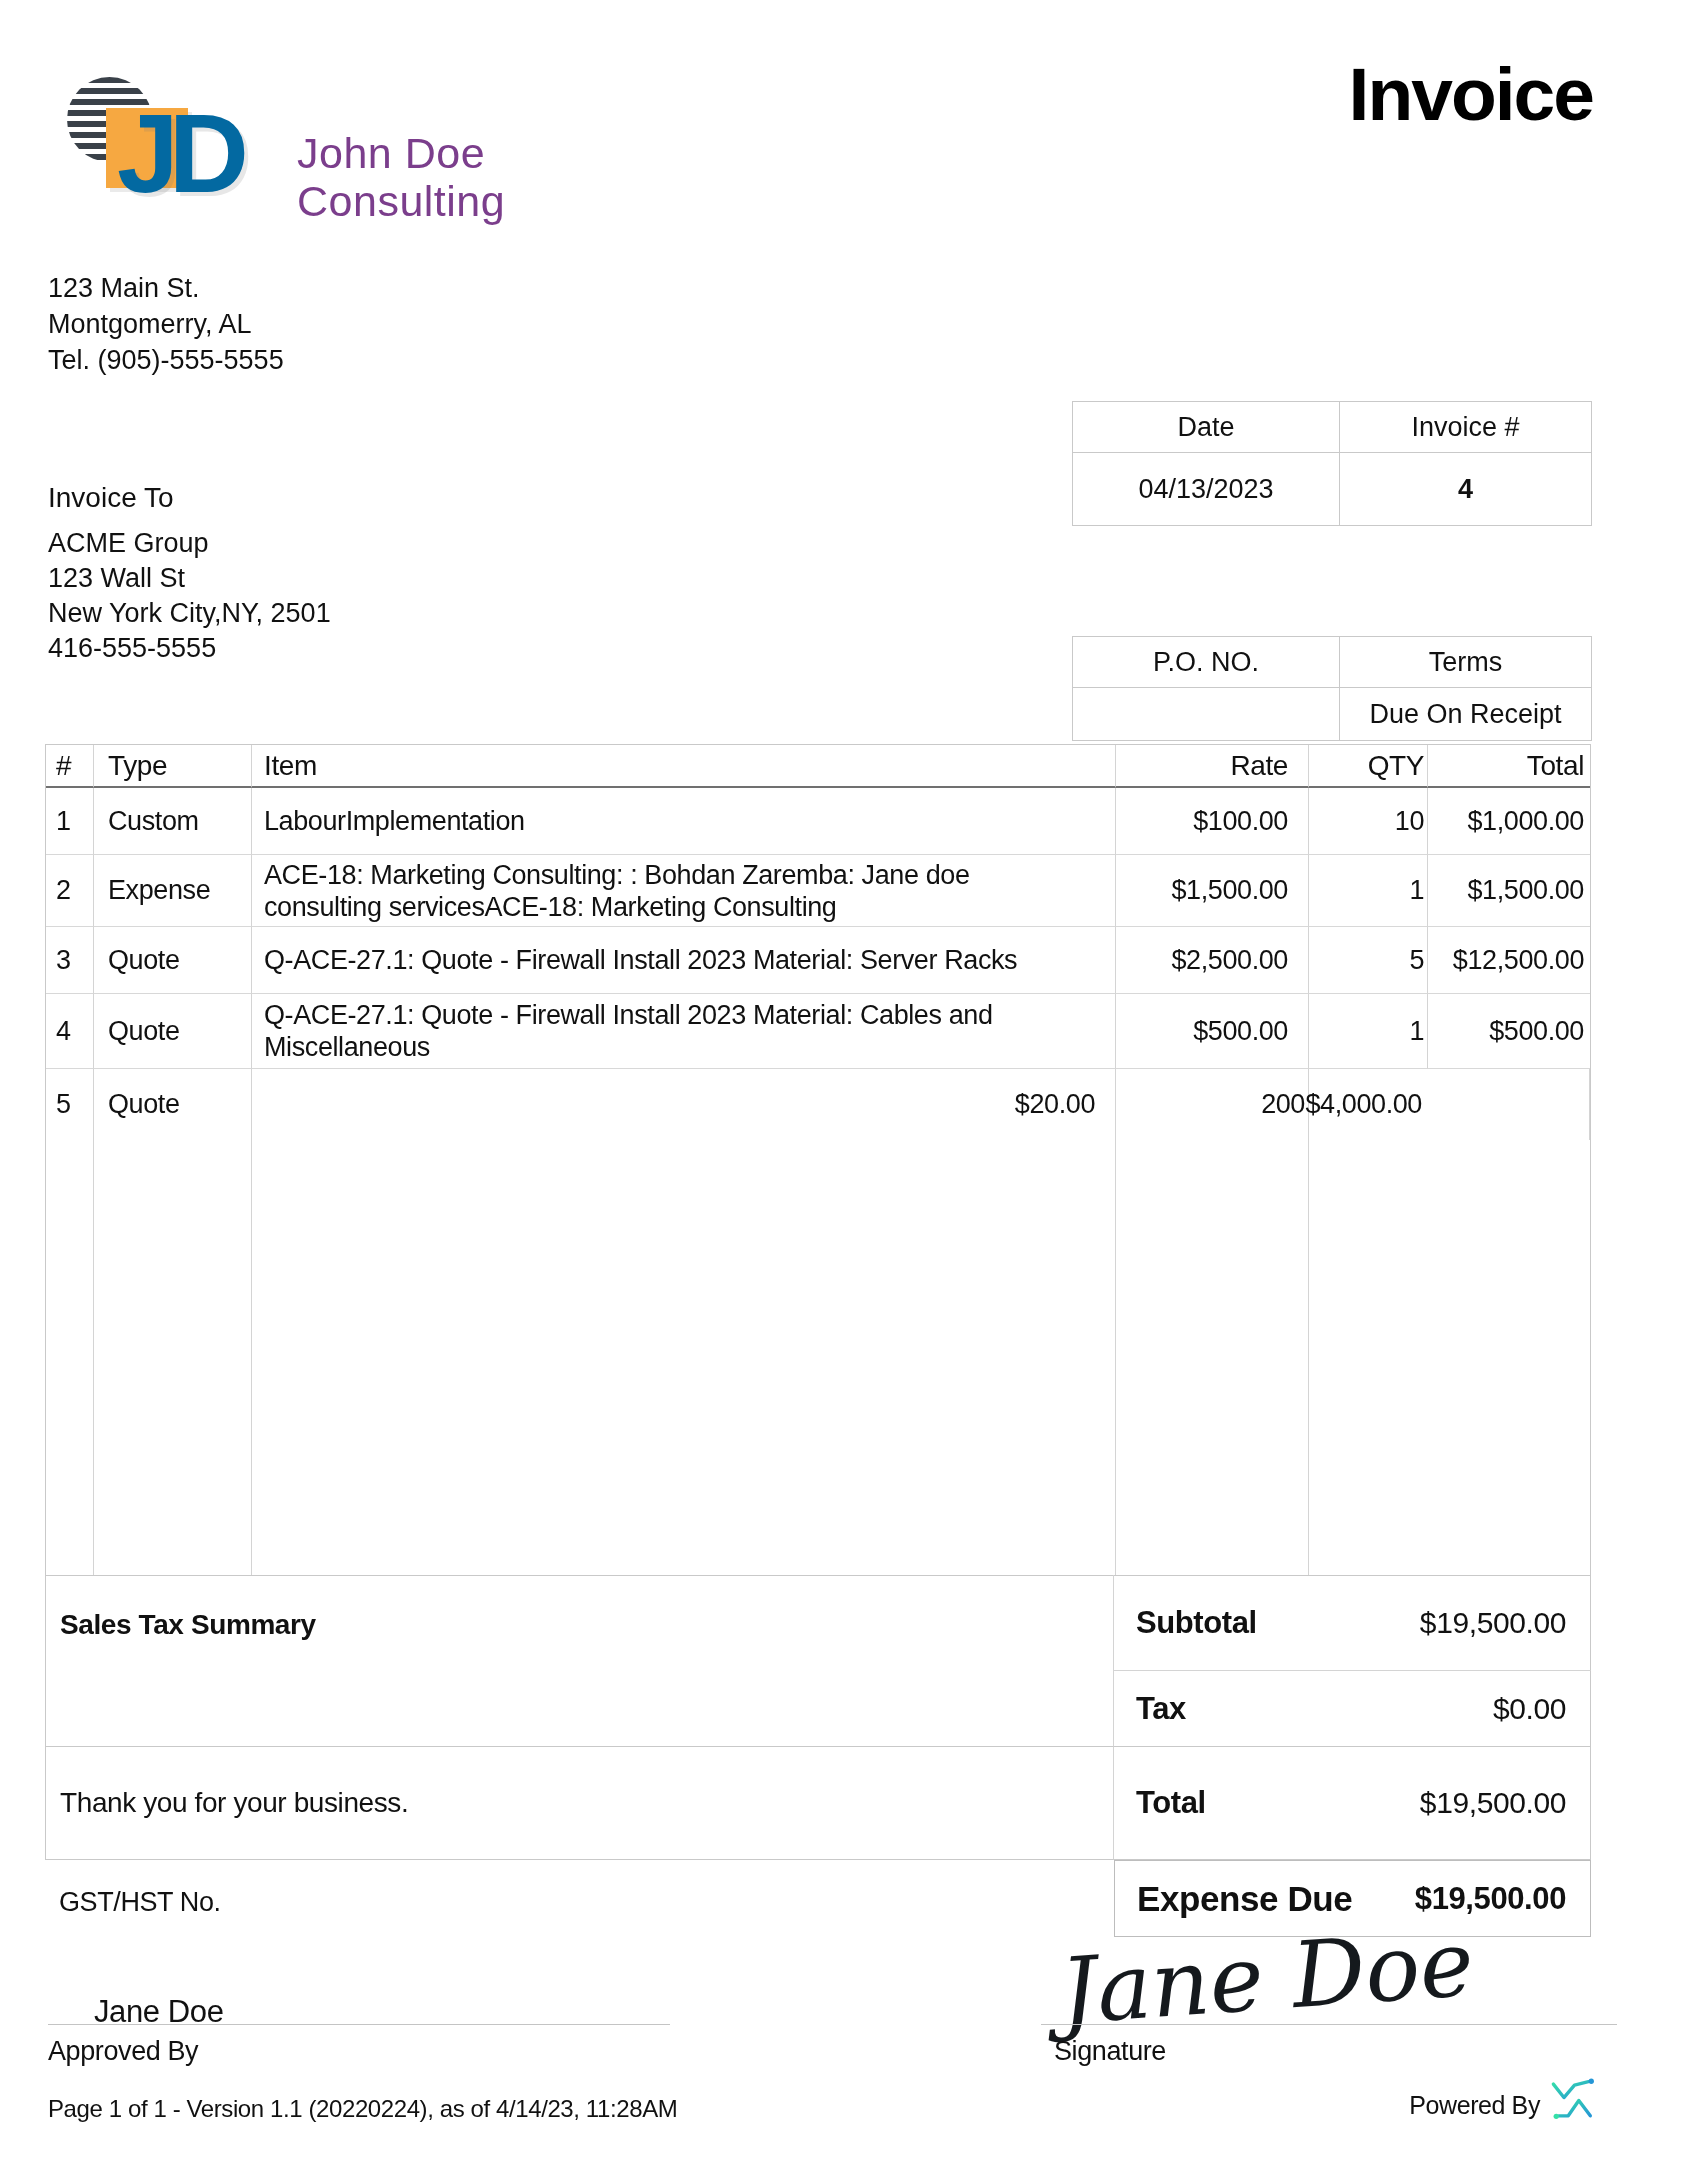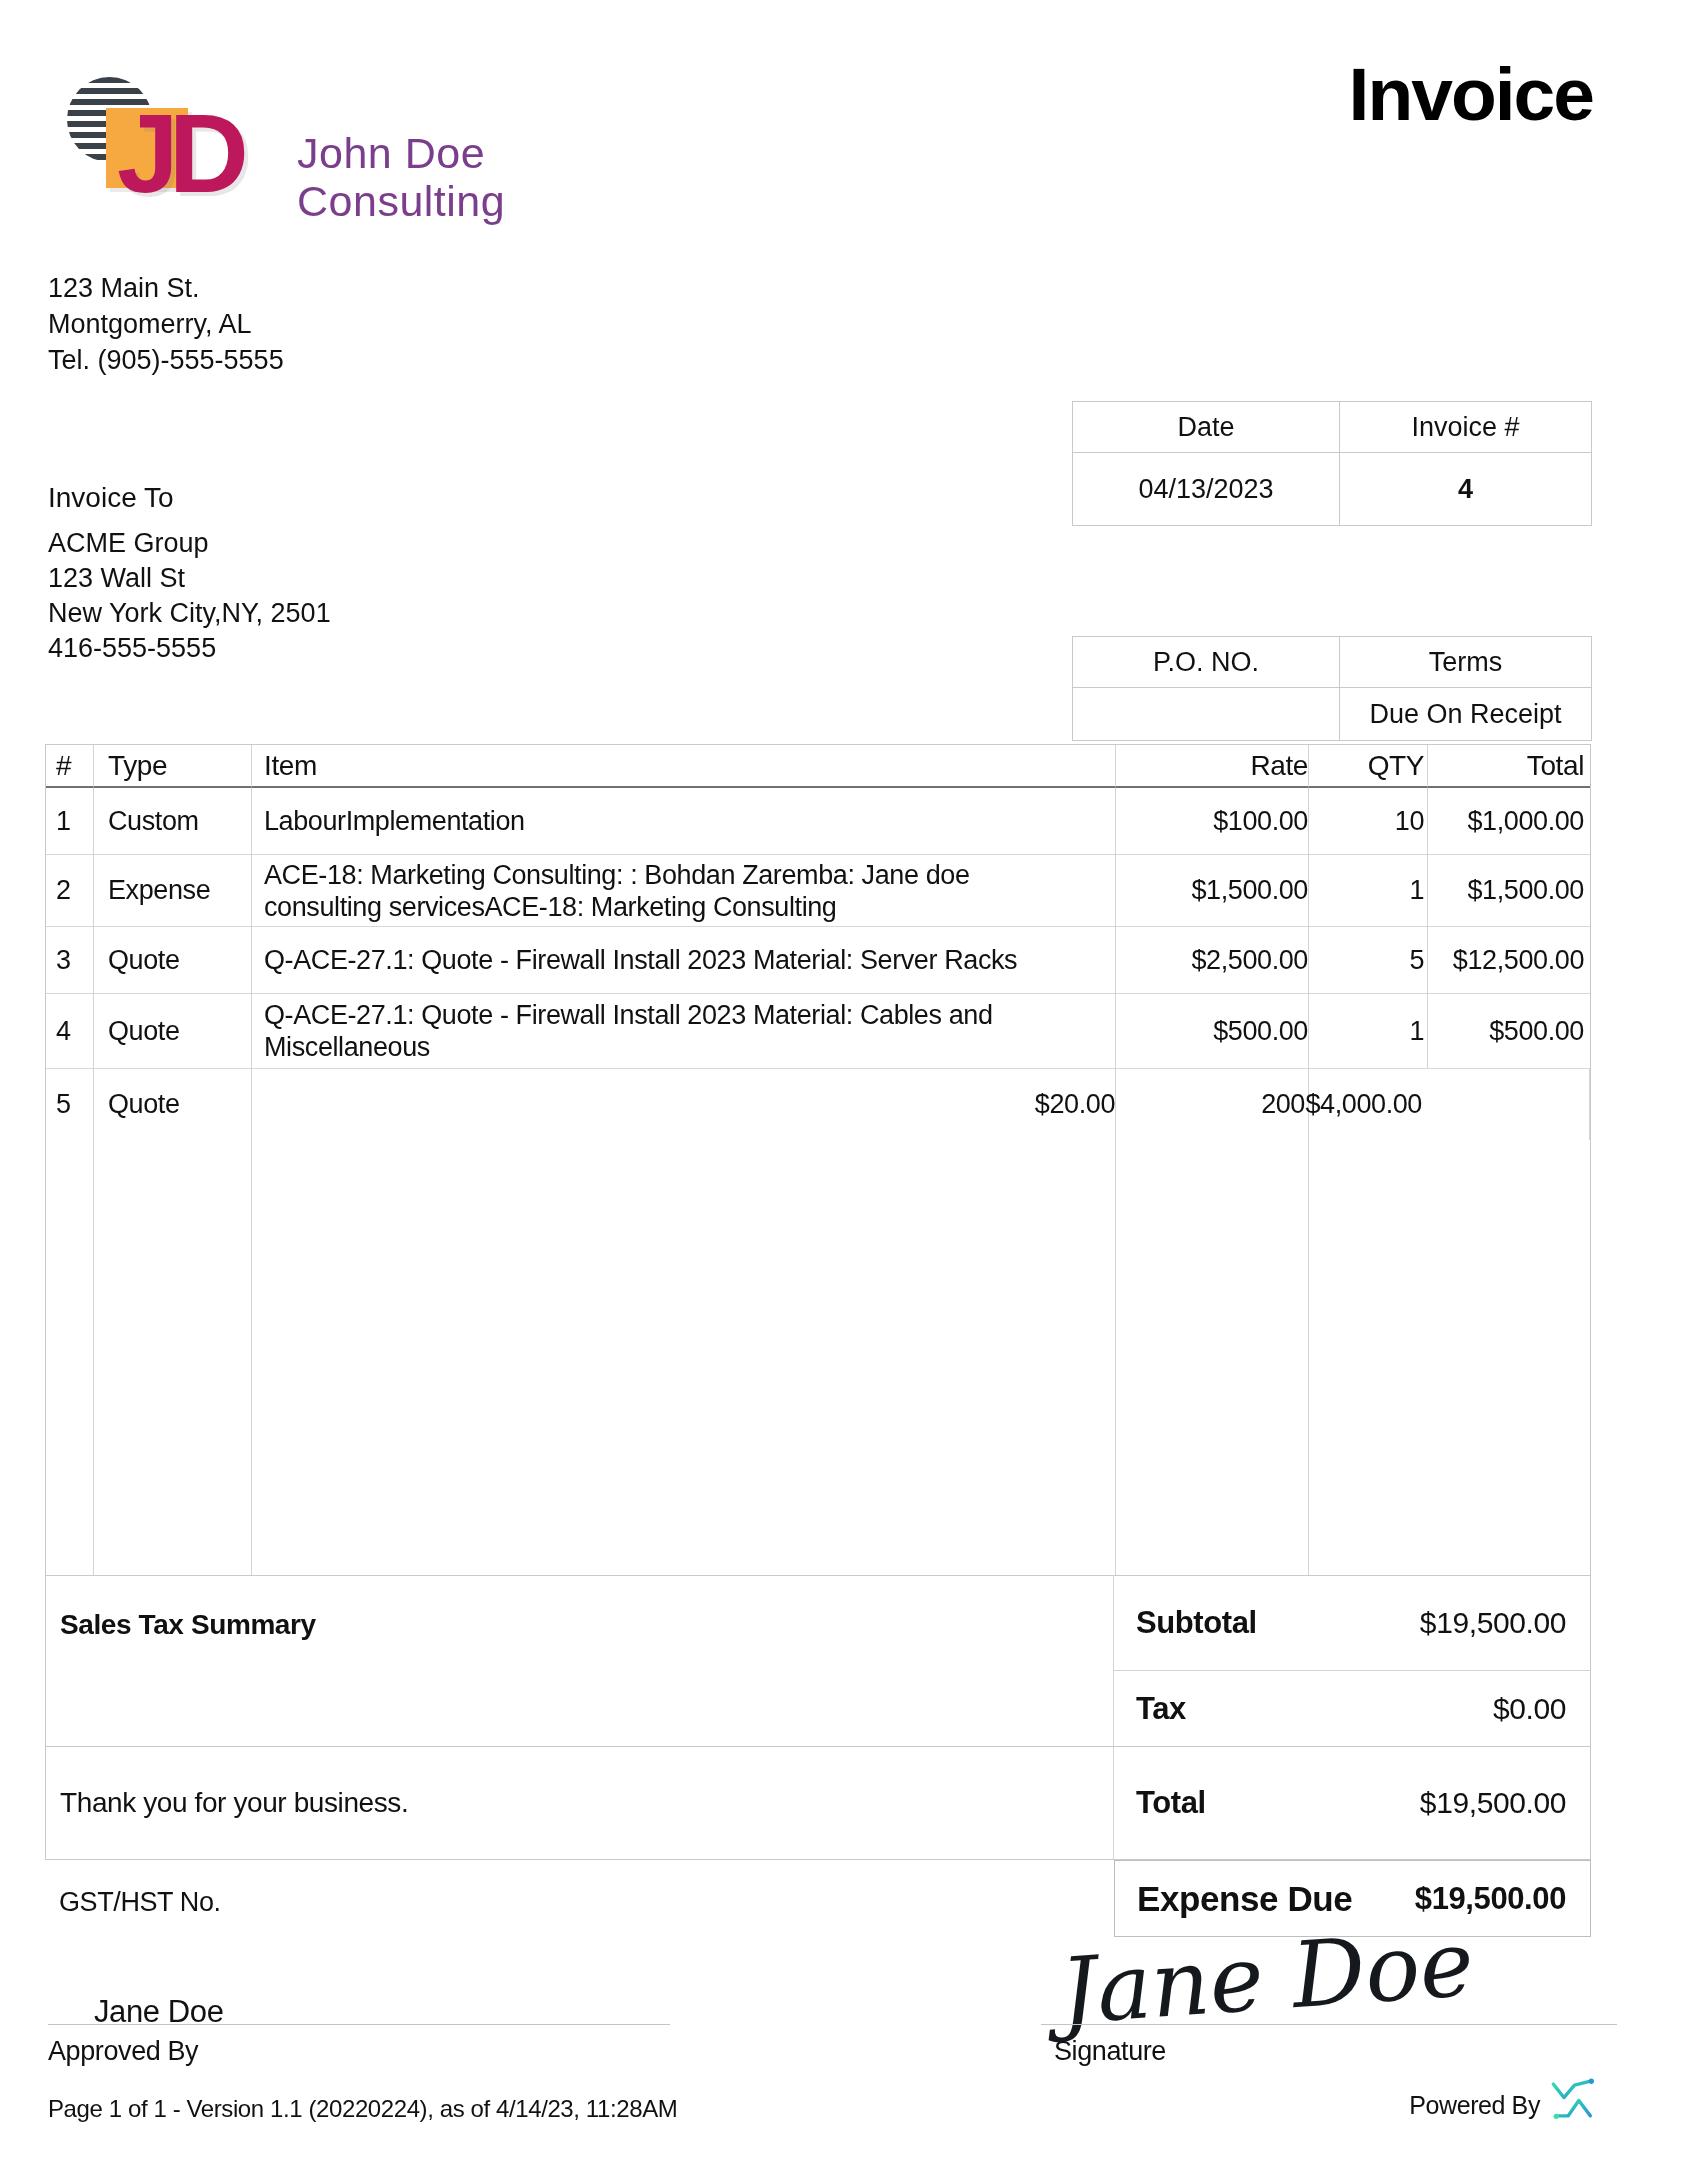--- a/index.html
+++ b/index.html
@@ -7,21 +7,21 @@
   body { font-family:"Liberation Sans", sans-serif; color:#111; }
   #page { position:relative; width:1683px; height:2178px; background:#fff; overflow:hidden; }
 
   
   .logo-circle { position:absolute; left:67px; top:77px; width:85px; height:85px;
     border-radius:50%;
     background:repeating-linear-gradient(180deg,#3a4149 0 6px,#ffffff 6px 11px); }
   .logo-rect { position:absolute; left:106px; top:108px; width:82px; height:80px;
     background:#F6A841; box-shadow:4px 4px 0 rgba(140,140,140,0.18); }
   .logo-jd { position:absolute; left:117px; top:99px; font-size:111px; line-height:1;
-    font-weight:bold; letter-spacing:-10px; color:#be185d;
+    font-weight:bold; letter-spacing:-10px; color:#0369a1;
     text-shadow:4px 4px 0 rgba(120,120,120,0.18); }
   .brand-name { position:absolute; left:297px; top:129px; font-size:43px; line-height:48px;
     color:#7B3E8C; font-weight:500; letter-spacing:0.5px; }
 
   
   .doc-title { position:absolute; top:51px; right:90px; width:693px; text-align:right;
     font-size:75px; font-weight:bold; letter-spacing:-2px; color:#000; }
   .company-address { position:absolute; left:48px; top:270px; font-size:27px; line-height:36px; }
 
   .billto-label { position:absolute; left:48px; top:482px; font-size:28px; font-weight:normal; }
@@ -46,21 +46,21 @@
     grid-template-rows:43px 67px 72px 67px 75px 71px 1fr;
     border:1px solid #c9c9c9; }
   .items > div { border-right:1px solid #d4d4d4; display:flex; align-items:center;
     font-size:27px; }
   .items > div.lastcol { border-right:none; }
   .items > div.hdr { border-bottom:2px solid #707070; font-size:28px; }
   .items > div.rowline { border-bottom:1px solid #d8d8d8; }
   .al { justify-content:flex-start; }
   .ar { justify-content:flex-end; text-align:right; }
   .pl10 { padding-left:10px; } .pl14 { padding-left:14px; } .pl12 { padding-left:12px; }
-  .pr30 { padding-right:30px; } .pr20 { } .pr16 { padding-right:3px; } .pr6 { padding-right:6px; }
+  .pr30 { padding-right:30px; } .pr20 { padding-right:20px; } .pr16 { padding-right:3px; } .pr6 { padding-right:6px; }
   .itemcell { line-height:32px; }
 
   
   .summary { position:absolute; left:45px; top:1575px; width:1546px; height:370px; }
   .summary .box { position:absolute; }
   #stx-cell { left:0; top:0; width:1069px; height:172px; border-left:1px solid #c9c9c9;
     border-right:1px solid #d4d4d4; border-bottom:1px solid #c9c9c9; padding:34px 6px 0 14px;
     font-size:28px; font-weight:bold; }
   #subtotal-row { left:1069px; top:0; width:477px; height:96px; border-right:1px solid #c9c9c9;
     border-bottom:1px solid #d4d4d4; }

